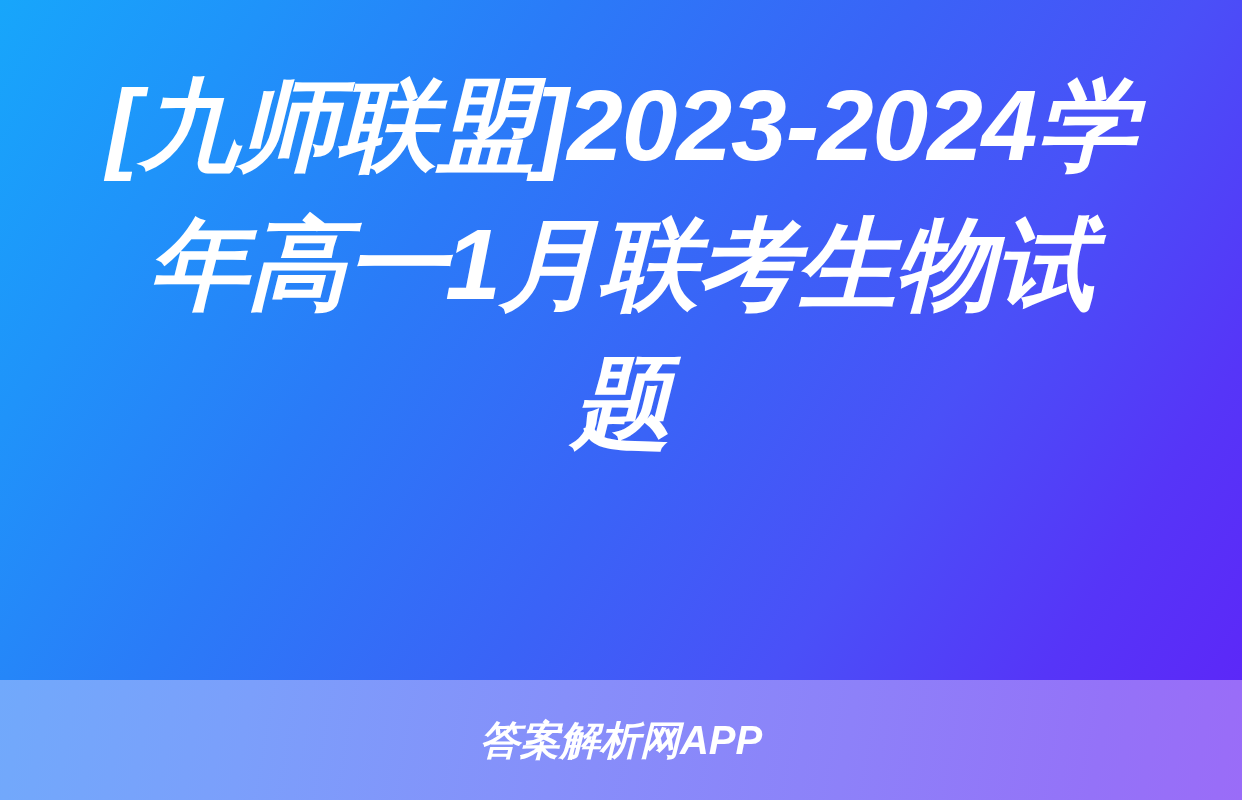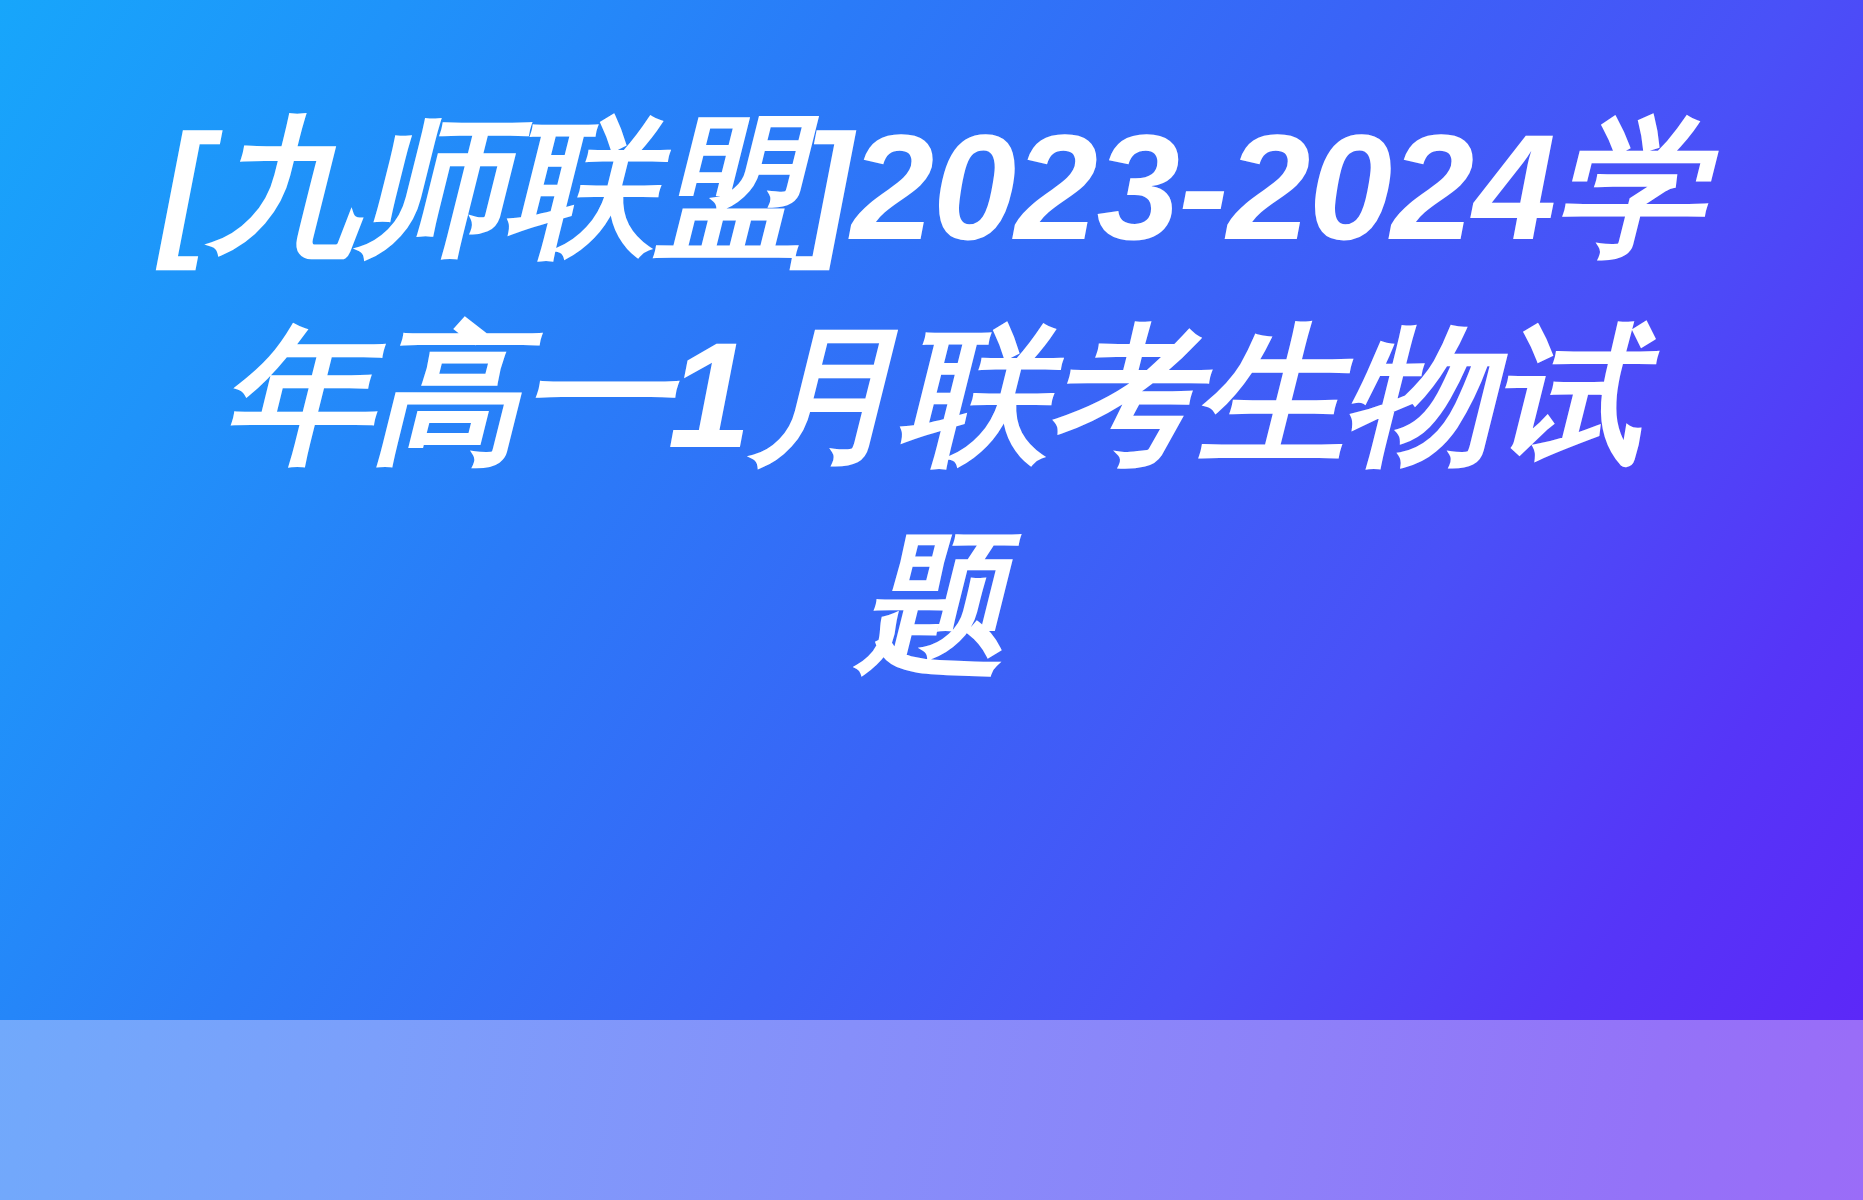--- a/index.html
+++ b/index.html
@@ -108,14 +108,17 @@
 <div id="banner">
 
   <div class="bg-main"></div>
 
   <div class="bg-footer"></div>
 
   <div class="title-wrap">
     <h1 class="title">[九师联盟]2023-2024学年高一1月联考生物试题</h1>
   </div>
 
+  <div class="footer-wrap">
+    <div class="footer-text">答案解析网APP</div>
+  </div>
 
 </div>
 
 </body></html>

